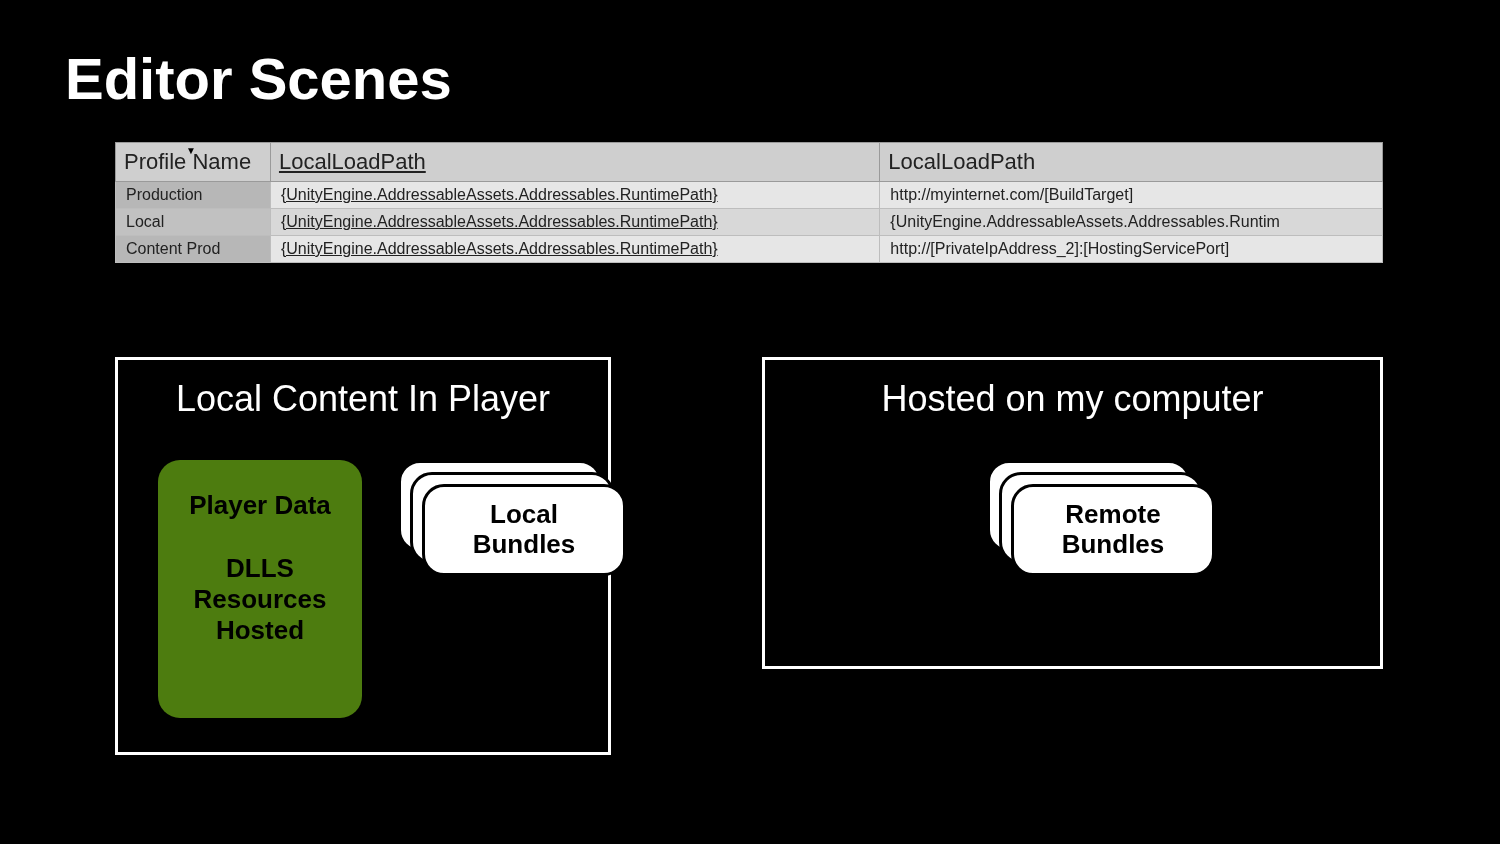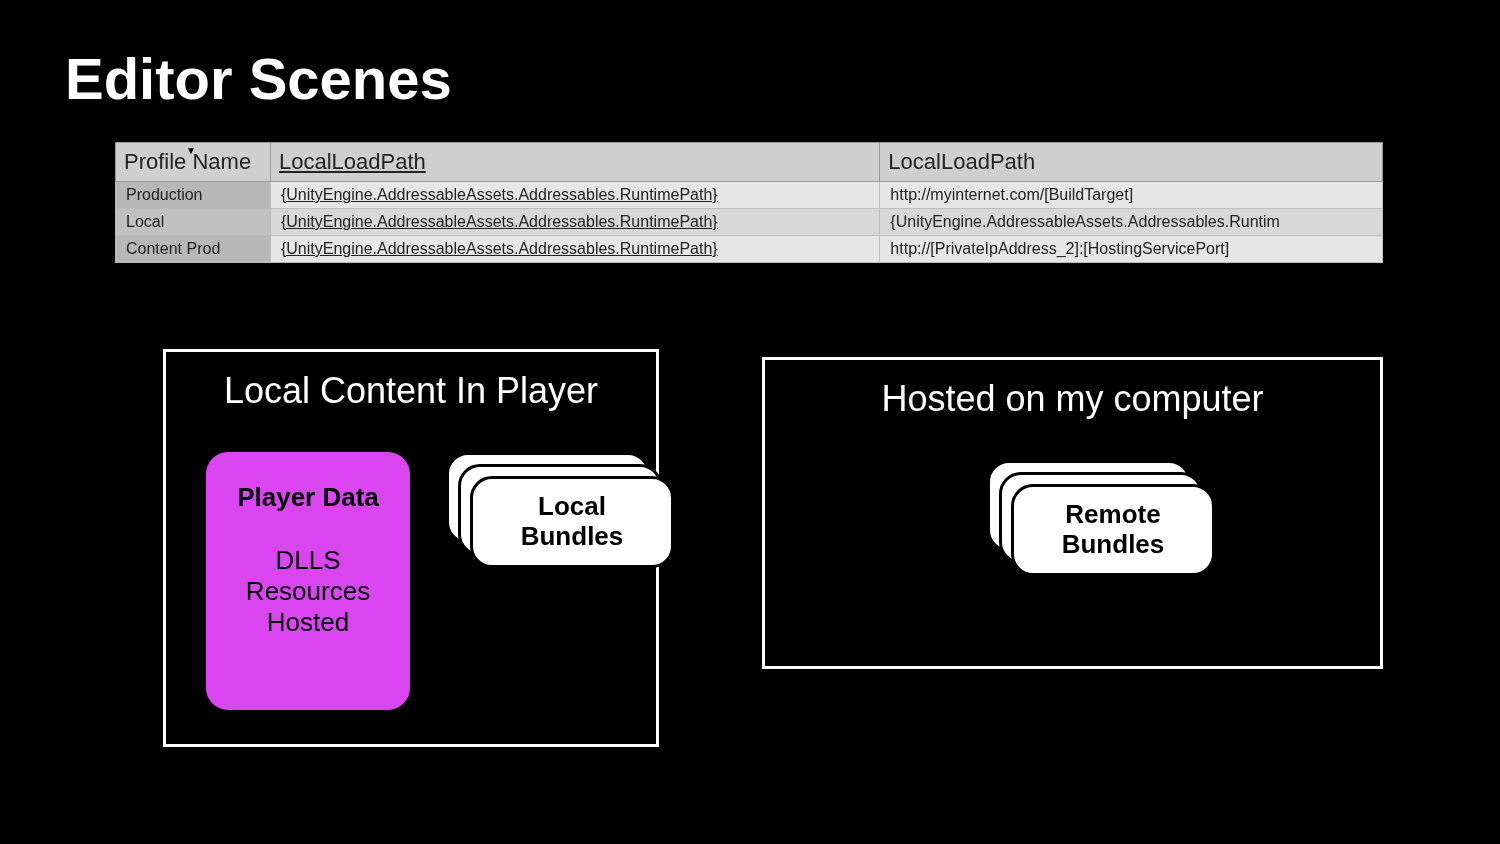--- a/index.html
+++ b/index.html
@@ -63,55 +63,54 @@
     color: #000;
   }
 
   .panel {
     position: absolute;
     border: 3px solid #fff;
     background: #000;
   }
   .panel-left {
     left: 115px;
-    top: 349px;
+    top: 357px;
     width: 496px;
     height: 398px;
-    margin-left: 48px;
   }
   .panel-right {
     left: 762px;
     top: 357px;
     width: 621px;
     height: 312px;
   }
   .panel-title {
     text-align: center;
     font-size: 36px;
     font-weight: normal;
     margin-top: 18px;
     color: #fff;
   }
 
   .card {
     position: absolute;
-    background: #d946ef;
+    background: #4d7c0f;
     color: #000;
     border-radius: 22px;
     text-align: center;
   }
   .player-card {
     left: 40px;
     top: 100px;
     width: 204px;
     height: 258px;
     padding-top: 30px;
   }
   .player-card .card-title { font-size: 26px; font-weight: bold; }
-  .player-card .card-lines { font-size: 26px; font-weight: normal; margin-top: 32px; line-height: 1.2; }
+  .player-card .card-lines { font-size: 26px; font-weight: bold; margin-top: 32px; line-height: 1.2; }
 
   .stack {
     position: absolute;
     width: 204px;
     height: 116px;
   }
   .stack-left { left: 280px; top: 100px; }
   .stack-right { left: 222px; top: 100px; }
   .stack-card {
     position: absolute;

